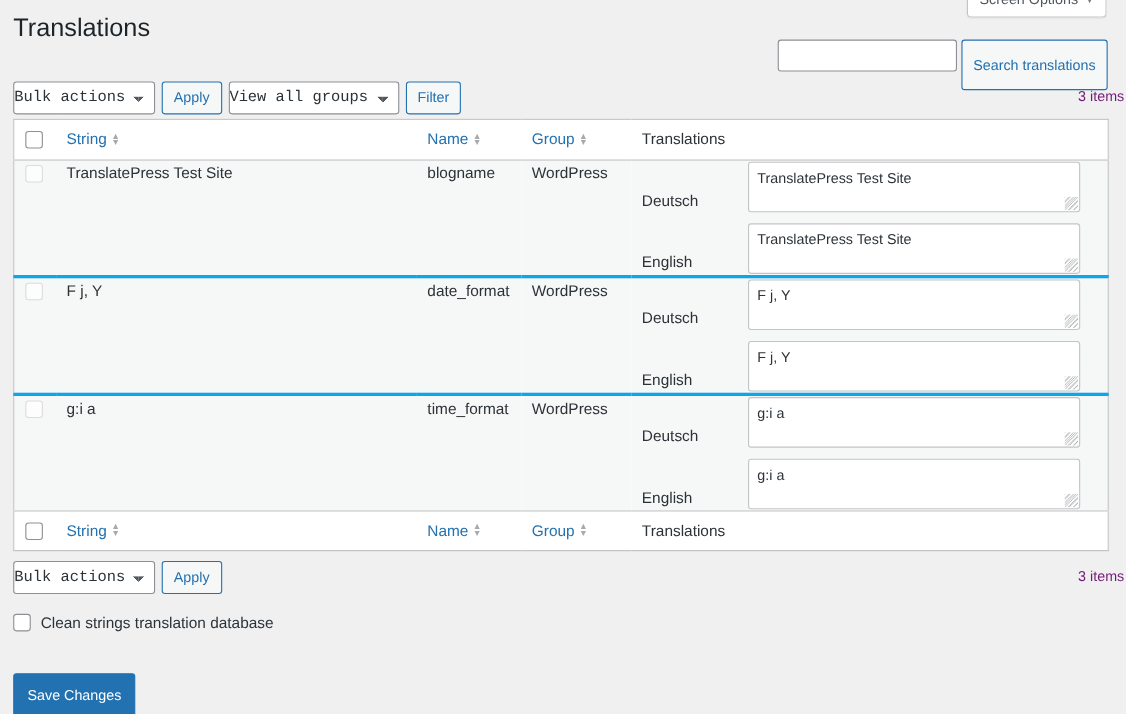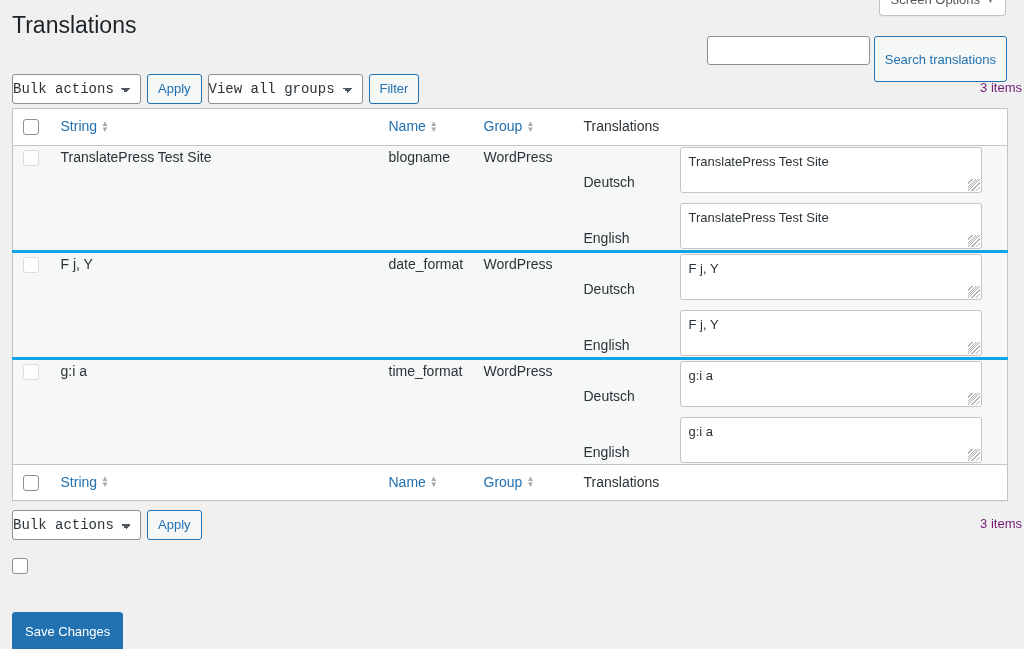--- a/index.html
+++ b/index.html
@@ -478,17 +478,18 @@
       <select class="wp-select">
         <option>Bulk actions</option>
       </select>
       <button class="btn-nav">Apply</button>
     </div>
     <span class="displaying-num">3 items</span>
   </div>
 
   <div class="clean-row">
     <input type="checkbox" class="cb" style="">
+    <span class="clean-label">Clean strings translation database</span>
   </div>
 
   <button class="btn-primary">Save Changes</button>
 
 </div>
 
 </body></html>

